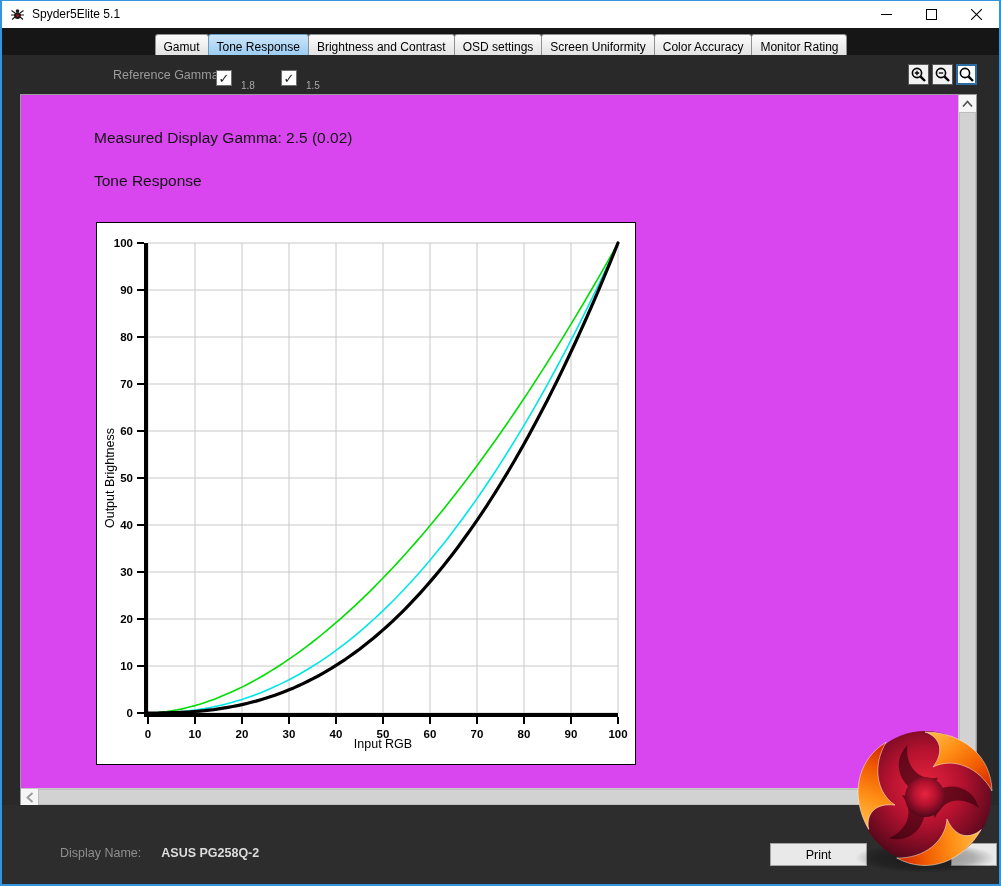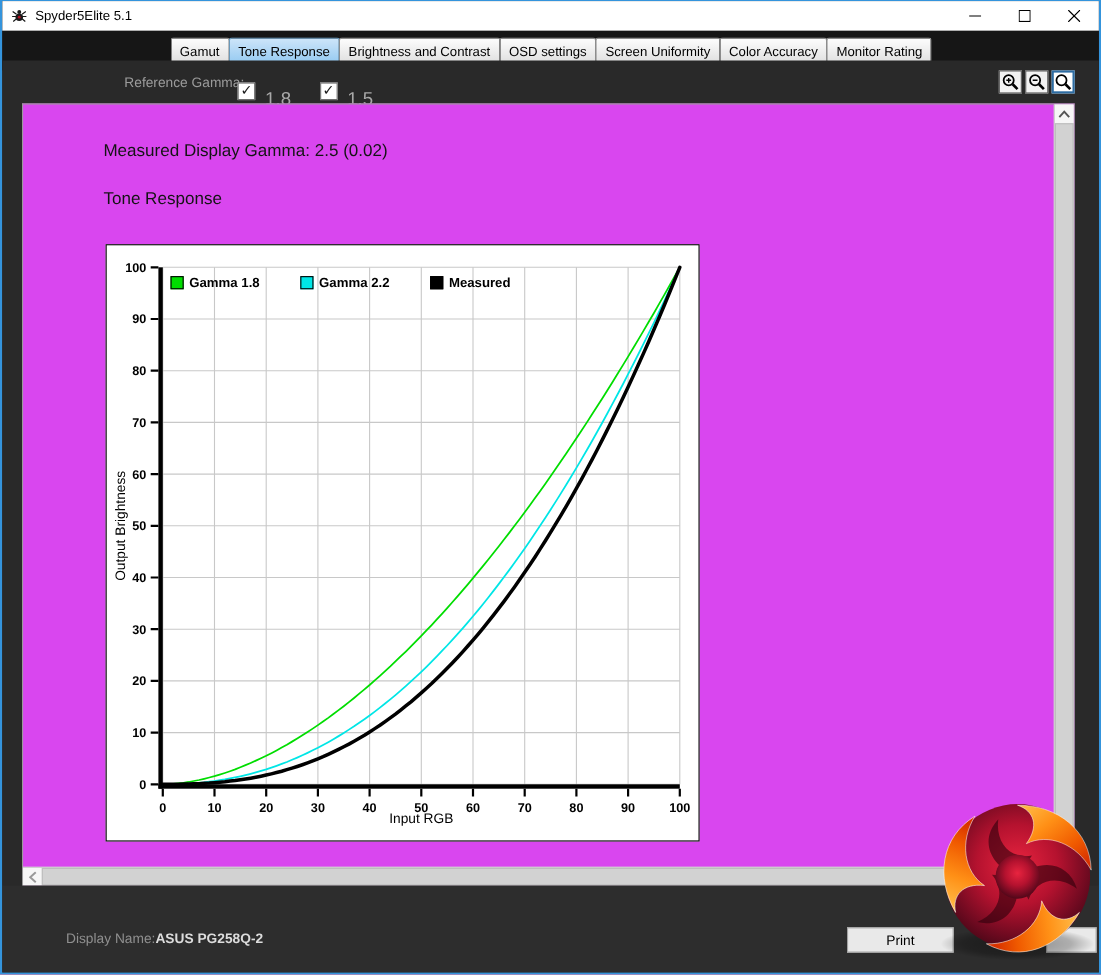--- a/index.html
+++ b/index.html
@@ -21,21 +21,21 @@
          background:linear-gradient(#fdfdfd,#dedede); border:1px solid #8f8f8f; border-bottom:none;
          border-radius:3px 3px 0 0; margin-right:-1px; white-space:nowrap; }
   .tab.active { background:linear-gradient(#cde5f9,#93c9f1); border-color:#6a9cc0; }
   
   .main { position:absolute; left:0; top:54px; right:0; bottom:79px; background:#292929; }
   .hdr-label { position:absolute; left:111px; top:13px; font-size:12.5px; color:#9b9b9b; }
   .cb-group { position:absolute; left:214px; top:10px; display:flex; align-items:center; }
   .checkbox { width:16px; height:16px; background:#fff; border:1px solid #6e6e6e; display:flex;
               align-items:center; justify-content:center; font-family:"DejaVu Sans", sans-serif;
               font-size:13px; font-weight:bold; color:#1a1a1a; line-height:1; }
-  .cb-label { font-size:17px; color:#a8a8a8; margin:15px 26px 0 9px; }
+  .cb-label { font-size:10px; color:#a8a8a8; margin:15px 26px 0 9px; }
   .zoom-group { position:absolute; right:22px; top:9px; display:flex; gap:3px; }
   .zoom-btn { width:21px; height:21px; background:#f2f2f2; border:1px solid #5a5a5a;
               display:flex; align-items:center; justify-content:center; }
   .zoom-btn.selected { border:2px solid #2d6ca2; background:#ffffff; }
   
   .page { position:absolute; left:18px; top:39px; width:957px; height:712px;
           background:#d946ef; border:1px solid #9a9a9a; }
   .page-heading { position:absolute; left:73px; font-size:15.5px; color:#141414; }
   
   .vscroll { position:absolute; right:0; top:0; width:18px; height:693px; background:#ebebeb;
@@ -63,21 +63,21 @@
   .x-axis-title { position:absolute; left:286px; top:514px; transform:translateX(-50%);
                   font-size:12.5px; color:#000; }
   .datacolor { position:absolute; left:366px; top:455px; display:flex; align-items:flex-end;
                border-bottom:3px solid #000; padding-bottom:2px; }
   .datacolor .dc-text { font-family:"DejaVu Sans", sans-serif; font-weight:bold; font-size:21px;
                letter-spacing:-1px; line-height:1; color:#000; }
   .datacolor .dc-red { width:58px; height:13px; margin:0 0 1px 3px; }
   
   .bottombar { position:absolute; left:0; right:0; bottom:0; height:79px; background:#2d2d2d; }
   .display-name { position:absolute; left:58px; top:41px; font-size:12.5px; color:#8f8f8f; }
-  .display-name b { color:#dcdcdc; font-weight:bold; margin-left:0; }
+  .display-name b { color:#dcdcdc; font-weight:bold; margin-left:20px; }
   .print-btn { position:absolute; left:768px; top:38px; width:97px; height:23px; background:#e9e9e9;
                border:1px solid #a3a3a3; font-size:12.5px; color:#000; display:flex;
                align-items:center; justify-content:center; }
   .hidden-btn { position:absolute; left:949px; top:38px; width:46px; height:23px; background:#e9e9e9;
                border:1px solid #a3a3a3; }
   
   .kitguru { position:absolute; left:850px; top:726px; width:150px; height:152px; z-index:50; }
 </style>
 </head>
 <body>
@@ -227,34 +227,20 @@
             <text x="286" y="515" text-anchor="middle" font-size="11.5" font-weight="bold" font-family="Liberation Sans, sans-serif" fill="#000">50</text>
             <text x="333" y="515" text-anchor="middle" font-size="11.5" font-weight="bold" font-family="Liberation Sans, sans-serif" fill="#000">60</text>
             <text x="380" y="515" text-anchor="middle" font-size="11.5" font-weight="bold" font-family="Liberation Sans, sans-serif" fill="#000">70</text>
             <text x="427" y="515" text-anchor="middle" font-size="11.5" font-weight="bold" font-family="Liberation Sans, sans-serif" fill="#000">80</text>
             <text x="474" y="515" text-anchor="middle" font-size="11.5" font-weight="bold" font-family="Liberation Sans, sans-serif" fill="#000">90</text>
             <text x="521" y="515" text-anchor="middle" font-size="11.5" font-weight="bold" font-family="Liberation Sans, sans-serif" fill="#000">100</text>
             <path d="M51.0,490.0L55.7,489.9L60.4,489.6L65.1,489.1L69.8,488.6L74.5,487.9L79.2,487.0L83.9,486.1L88.6,485.0L93.3,483.8L98.0,482.6L102.7,481.2L107.4,479.7L112.1,478.1L116.8,476.4L121.5,474.5L126.2,472.6L130.9,470.6L135.6,468.5L140.3,466.3L145.0,464.1L149.7,461.7L154.4,459.2L159.1,456.6L163.8,454.0L168.5,451.2L173.2,448.4L177.9,445.5L182.6,442.5L187.3,439.4L192.0,436.2L196.7,432.9L201.4,429.6L206.1,426.1L210.8,422.6L215.5,419.0L220.2,415.3L224.9,411.5L229.6,407.6L234.3,403.7L239.0,399.7L243.7,395.6L248.4,391.4L253.1,387.1L257.8,382.8L262.5,378.3L267.2,373.8L271.9,369.3L276.6,364.6L281.3,359.8L286.0,355.0L290.7,350.1L295.4,345.2L300.1,340.1L304.8,335.0L309.5,329.8L314.2,324.5L318.9,319.1L323.6,313.7L328.3,308.2L333.0,302.6L337.7,296.9L342.4,291.2L347.1,285.4L351.8,279.5L356.5,273.6L361.2,267.5L365.9,261.4L370.6,255.2L375.3,249.0L380.0,242.7L384.7,236.3L389.4,229.8L394.1,223.3L398.8,216.7L403.5,210.0L408.2,203.2L412.9,196.4L417.6,189.5L422.3,182.5L427.0,175.5L431.7,168.4L436.4,161.2L441.1,153.9L445.8,146.6L450.5,139.2L455.2,131.7L459.9,124.2L464.6,116.6L469.3,108.9L474.0,101.2L478.7,93.4L483.4,85.5L488.1,77.6L492.8,69.5L497.5,61.5L502.2,53.3L506.9,45.1L511.6,36.8L516.3,28.4L521.0,20.0" fill="none" stroke="#00dd00" stroke-width="1.6" stroke-linecap="round" stroke-linejoin="round"></path>
             <path d="M51.0,490.0L55.7,490.0L60.4,489.9L65.1,489.8L69.8,489.6L74.5,489.4L79.2,489.0L83.9,488.6L88.6,488.2L93.3,487.6L98.0,487.0L102.7,486.3L107.4,485.6L112.1,484.7L116.8,483.8L121.5,482.8L126.2,481.7L130.9,480.5L135.6,479.2L140.3,477.8L145.0,476.4L149.7,474.8L154.4,473.2L159.1,471.5L163.8,469.7L168.5,467.7L173.2,465.7L177.9,463.6L182.6,461.4L187.3,459.1L192.0,456.8L196.7,454.3L201.4,451.7L206.1,449.0L210.8,446.2L215.5,443.3L220.2,440.3L224.9,437.3L229.6,434.1L234.3,430.8L239.0,427.4L243.7,423.9L248.4,420.3L253.1,416.6L257.8,412.8L262.5,408.9L267.2,404.9L271.9,400.7L276.6,396.5L281.3,392.2L286.0,387.7L290.7,383.2L295.4,378.5L300.1,373.7L304.8,368.8L309.5,363.8L314.2,358.7L318.9,353.5L323.6,348.2L328.3,342.8L333.0,337.2L337.7,331.6L342.4,325.8L347.1,319.9L351.8,313.9L356.5,307.8L361.2,301.6L365.9,295.3L370.6,288.8L375.3,282.2L380.0,275.6L384.7,268.8L389.4,261.8L394.1,254.8L398.8,247.7L403.5,240.4L408.2,233.0L412.9,225.5L417.6,217.9L422.3,210.2L427.0,202.3L431.7,194.4L436.4,186.3L441.1,178.1L445.8,169.7L450.5,161.3L455.2,152.7L459.9,144.0L464.6,135.2L469.3,126.3L474.0,117.2L478.7,108.1L483.4,98.8L488.1,89.4L492.8,79.8L497.5,70.2L502.2,60.4L506.9,50.5L511.6,40.4L516.3,30.3L521.0,20.0" fill="none" stroke="#00e6e6" stroke-width="1.6" stroke-linecap="round" stroke-linejoin="round"></path>
             <path d="M51.0,490.0L55.7,490.0L60.4,490.0L65.1,489.9L69.8,489.8L74.5,489.7L79.2,489.6L83.9,489.4L88.6,489.1L93.3,488.9L98.0,488.5L102.7,488.1L107.4,487.7L112.1,487.1L116.8,486.6L121.5,485.9L126.2,485.2L130.9,484.4L135.6,483.5L140.3,482.6L145.0,481.6L149.7,480.5L154.4,479.3L159.1,478.1L163.8,476.7L168.5,475.3L173.2,473.8L177.9,472.2L182.6,470.5L187.3,468.7L192.0,466.8L196.7,464.9L201.4,462.8L206.1,460.6L210.8,458.3L215.5,455.9L220.2,453.5L224.9,450.9L229.6,448.2L234.3,445.4L239.0,442.4L243.7,439.4L248.4,436.3L253.1,433.0L257.8,429.6L262.5,426.2L267.2,422.5L271.9,418.8L276.6,415.0L281.3,411.0L286.0,406.9L290.7,402.7L295.4,398.4L300.1,393.9L304.8,389.3L309.5,384.6L314.2,379.7L318.9,374.7L323.6,369.6L328.3,364.3L333.0,358.9L337.7,353.4L342.4,347.7L347.1,341.9L351.8,336.0L356.5,329.9L361.2,323.7L365.9,317.3L370.6,310.8L375.3,304.1L380.0,297.3L384.7,290.4L389.4,283.3L394.1,276.0L398.8,268.6L403.5,261.0L408.2,253.3L412.9,245.5L417.6,237.5L422.3,229.3L427.0,221.0L431.7,212.5L436.4,203.8L441.1,195.0L445.8,186.1L450.5,176.9L455.2,167.6L459.9,158.2L464.6,148.6L469.3,138.8L474.0,128.8L478.7,118.7L483.4,108.4L488.1,98.0L492.8,87.4L497.5,76.6L502.2,65.6L506.9,54.5L511.6,43.1L516.3,31.7L521.0,20.0" fill="none" stroke="#000000" stroke-width="3.2" stroke-linecap="round" stroke-linejoin="round"></path>
           </svg>
-        <div class="chart-legend">
-            <span class="legend-item">
-              <span class="legend-swatch" style="background: rgb(0, 221, 0);"></span>
-              <span class="legend-label">Gamma 1.8</span>
-            </span>
-            <span class="legend-item">
-              <span class="legend-swatch" style="background: rgb(0, 230, 230);"></span>
-              <span class="legend-label">Gamma 2.2</span>
-            </span>
-            <span class="legend-item">
-              <span class="legend-swatch" style="background: rgb(0, 0, 0);"></span>
-              <span class="legend-label">Measured</span>
-            </span>
-          </div>
         <div class="y-axis-title">Output Brightness</div>
         <div class="x-axis-title">Input RGB</div>
       </div>
 
       <div class="vscroll">
         <div class="arrow-btn">
           <svg width="11" height="8" viewBox="0 0 11 8">
               <polyline points="1,6.5 5.5,1.5 10,6.5" fill="none" stroke="#555" stroke-width="1.8"></polyline>
             </svg>
         </div>

